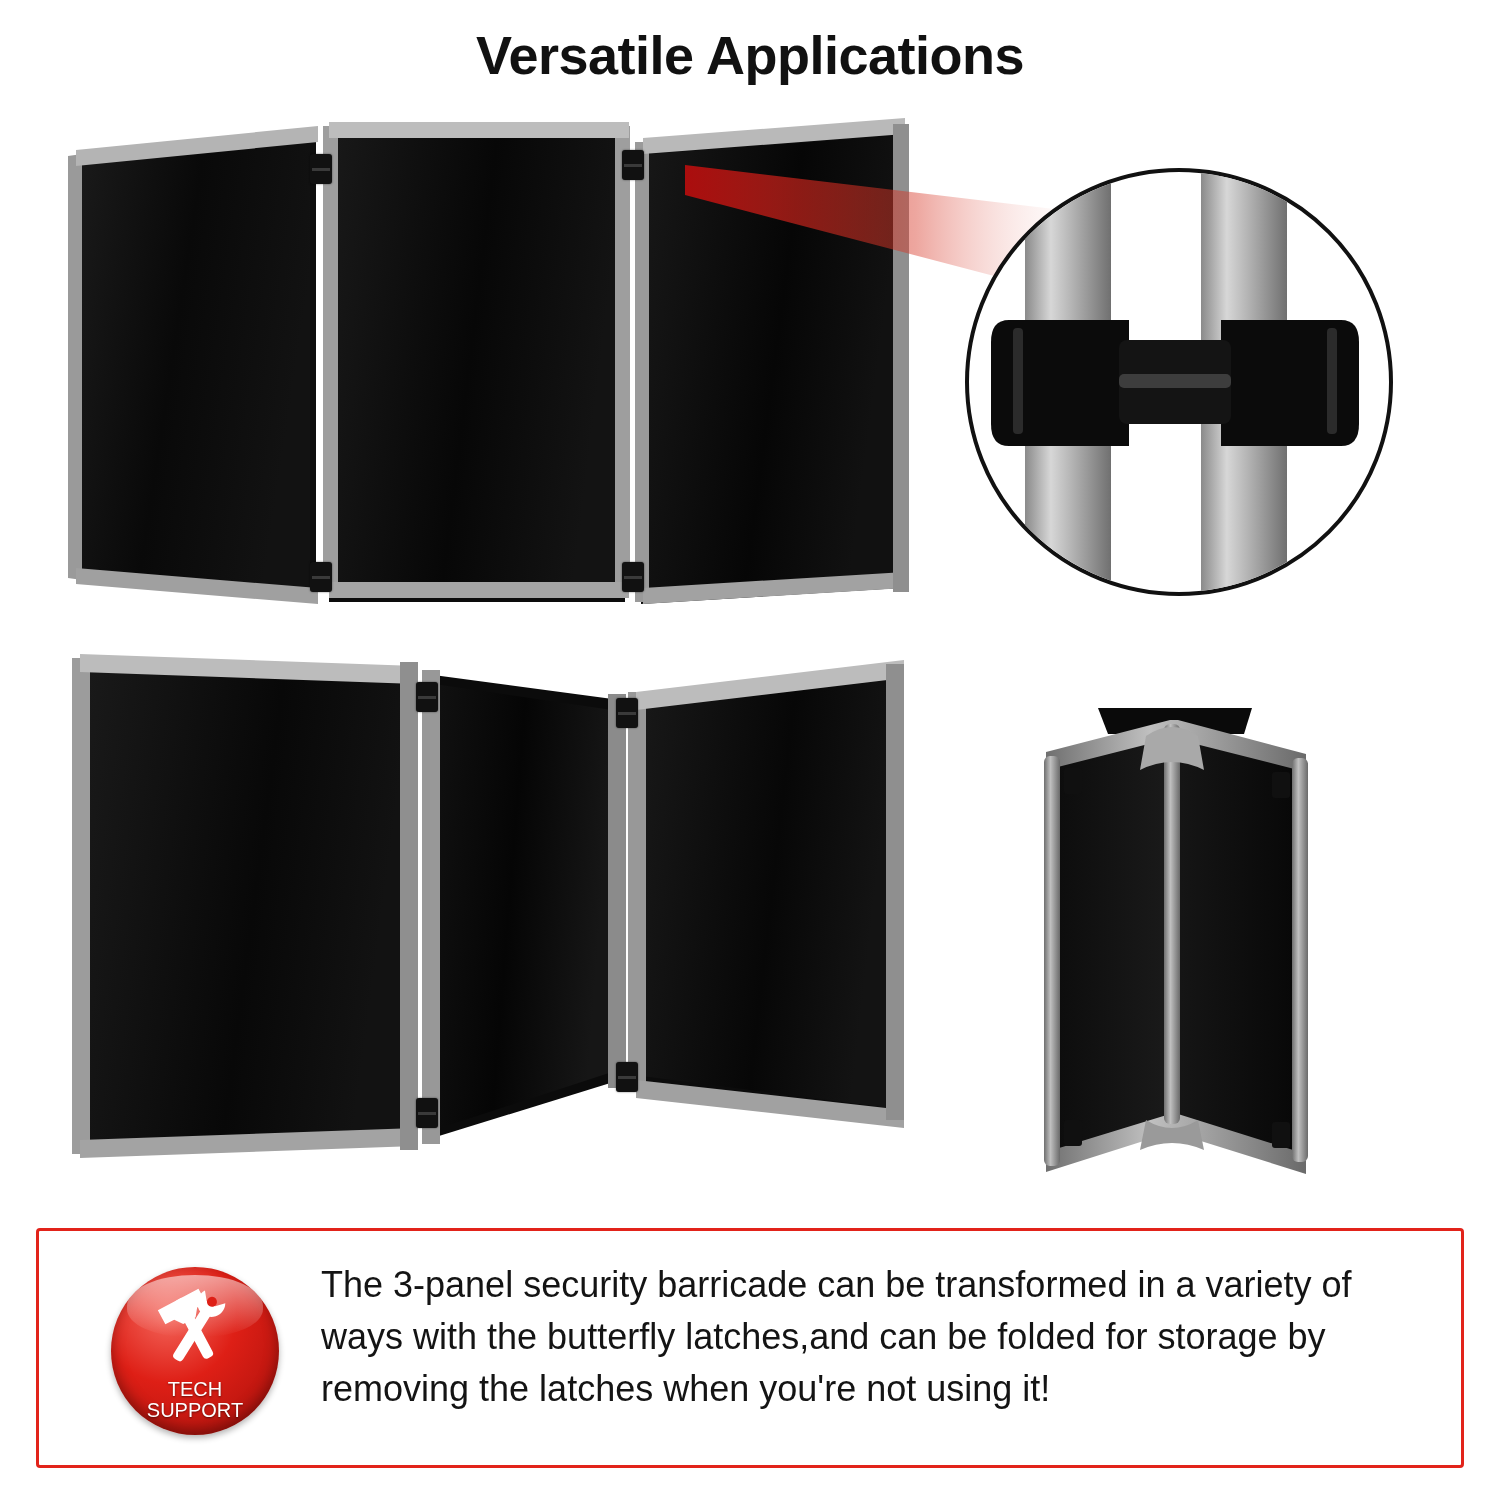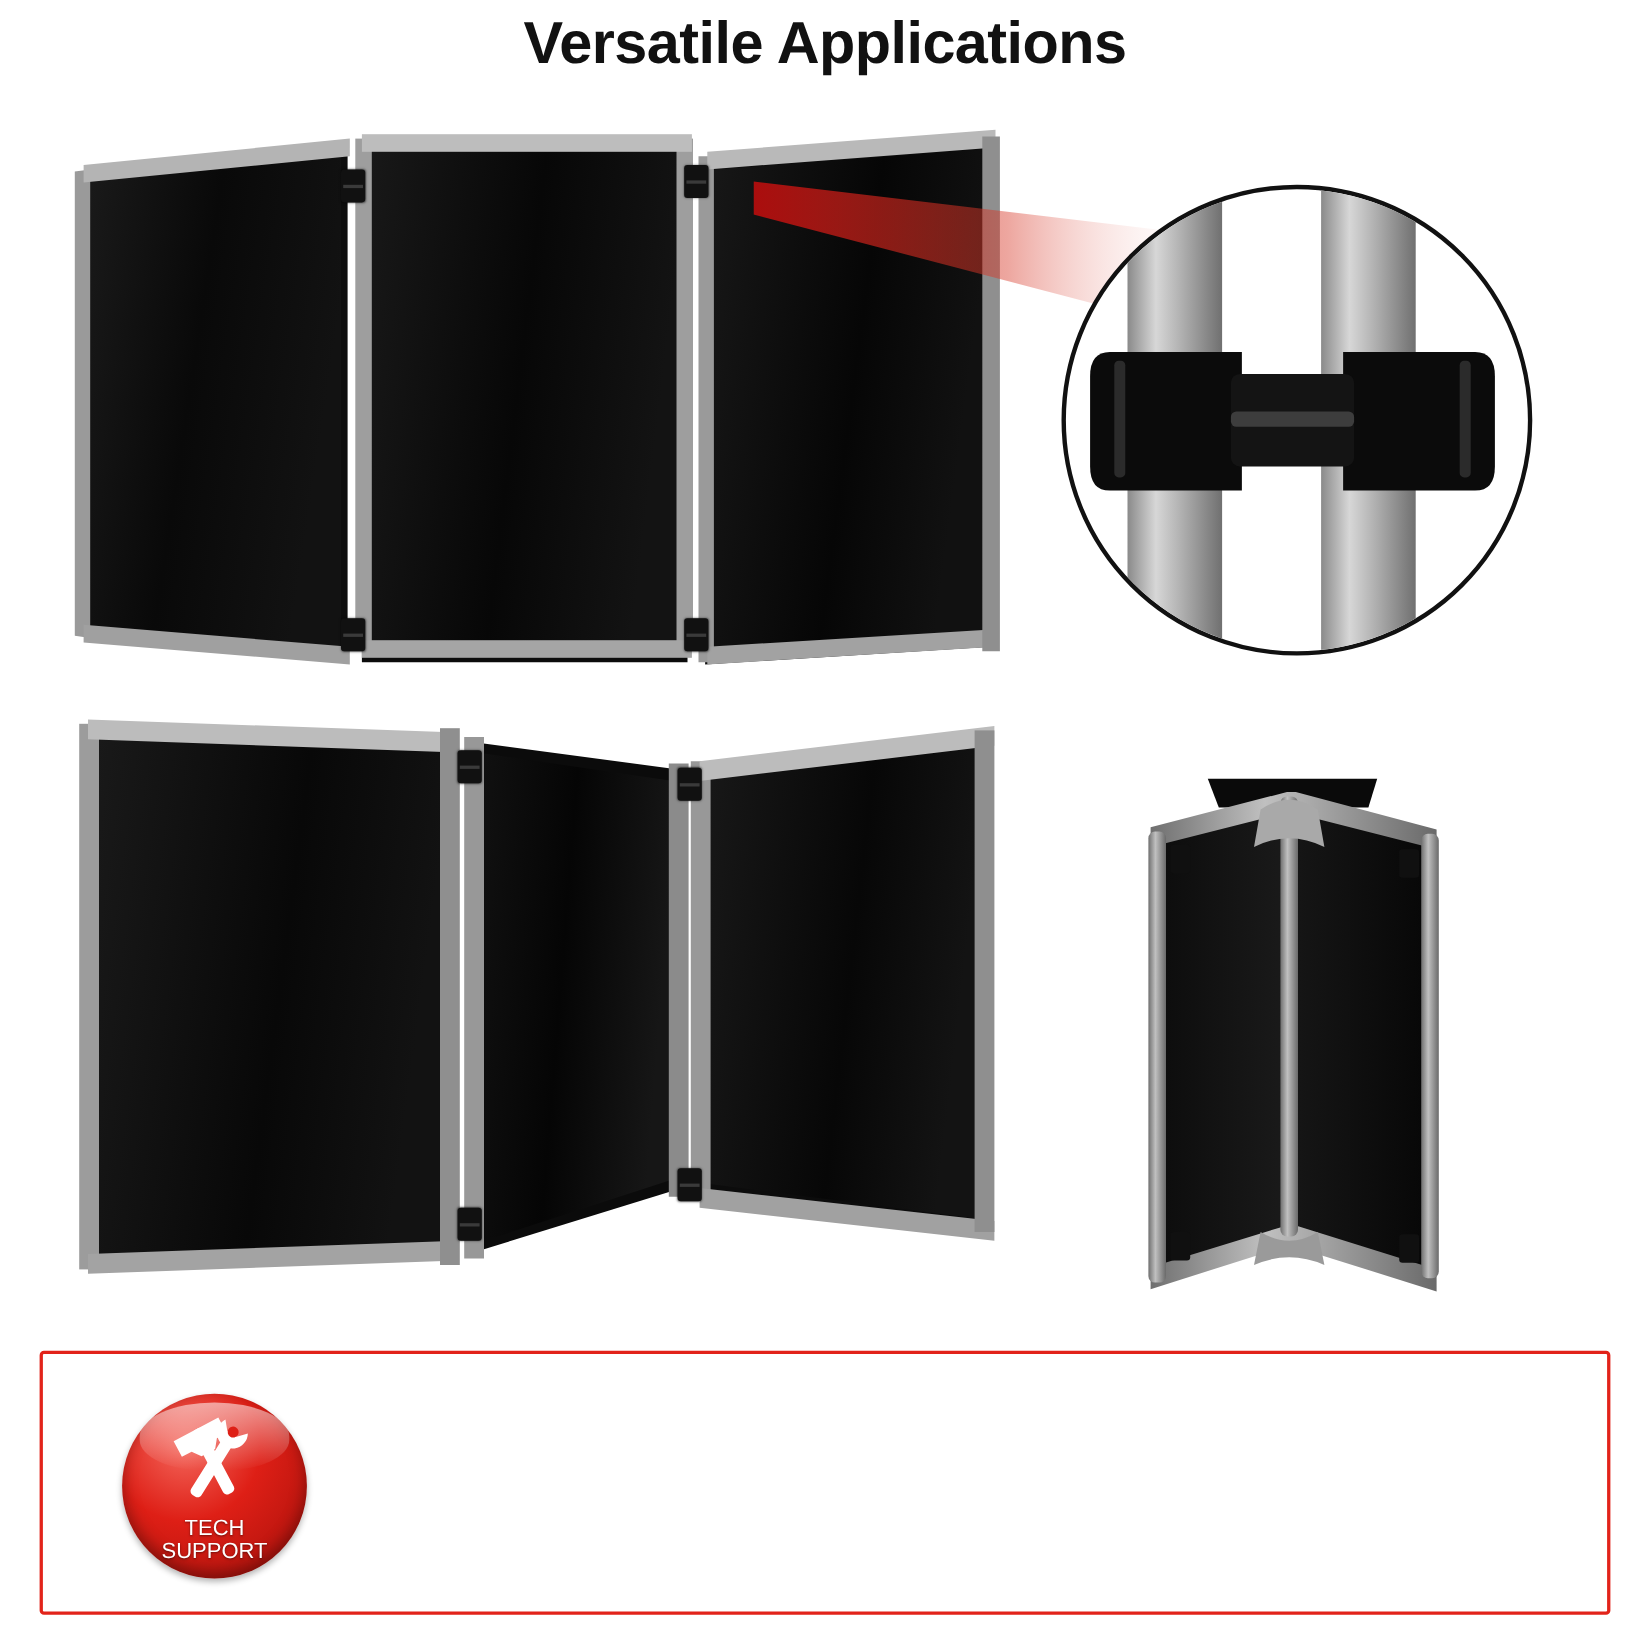--- a/index.html
+++ b/index.html
@@ -11,21 +11,21 @@
     width: 1500px;
     height: 1500px;
     font-family: "Liberation Sans", sans-serif;
     overflow: hidden;
     position: relative;
   }
 
   
   .title {
     position: absolute;
-    top: 8px;
+    top: 24px;
     left: 0;
     width: 100%;
     text-align: center;
     font-size: 54px;
     font-weight: bold;
     color: #111111;
     letter-spacing: -0.5px;
   }
 
   .latch {
@@ -338,13 +338,14 @@
         <rect x="79" y="22" width="11" height="62" rx="4" fill="#ffffff"></rect>
         <path d="M72 10 a14 14 0 1 0 24 0 l-7 8 h-10 z" fill="#ffffff"></path>
         <circle cx="84" cy="16" r="5" fill="#de1f16"></circle>
       </g>
     </svg>
     <div class="label">
       <span>TECH</span><br>
       <span>SUPPORT</span>
     </div>
   </div>
+  <div class="callout-text">The 3-panel security barricade can be transformed in a variety of ways with the butterfly latches,and can be folded for storage by removing the latches when you're not using it!</div>
 </div>
 
 </body></html>

